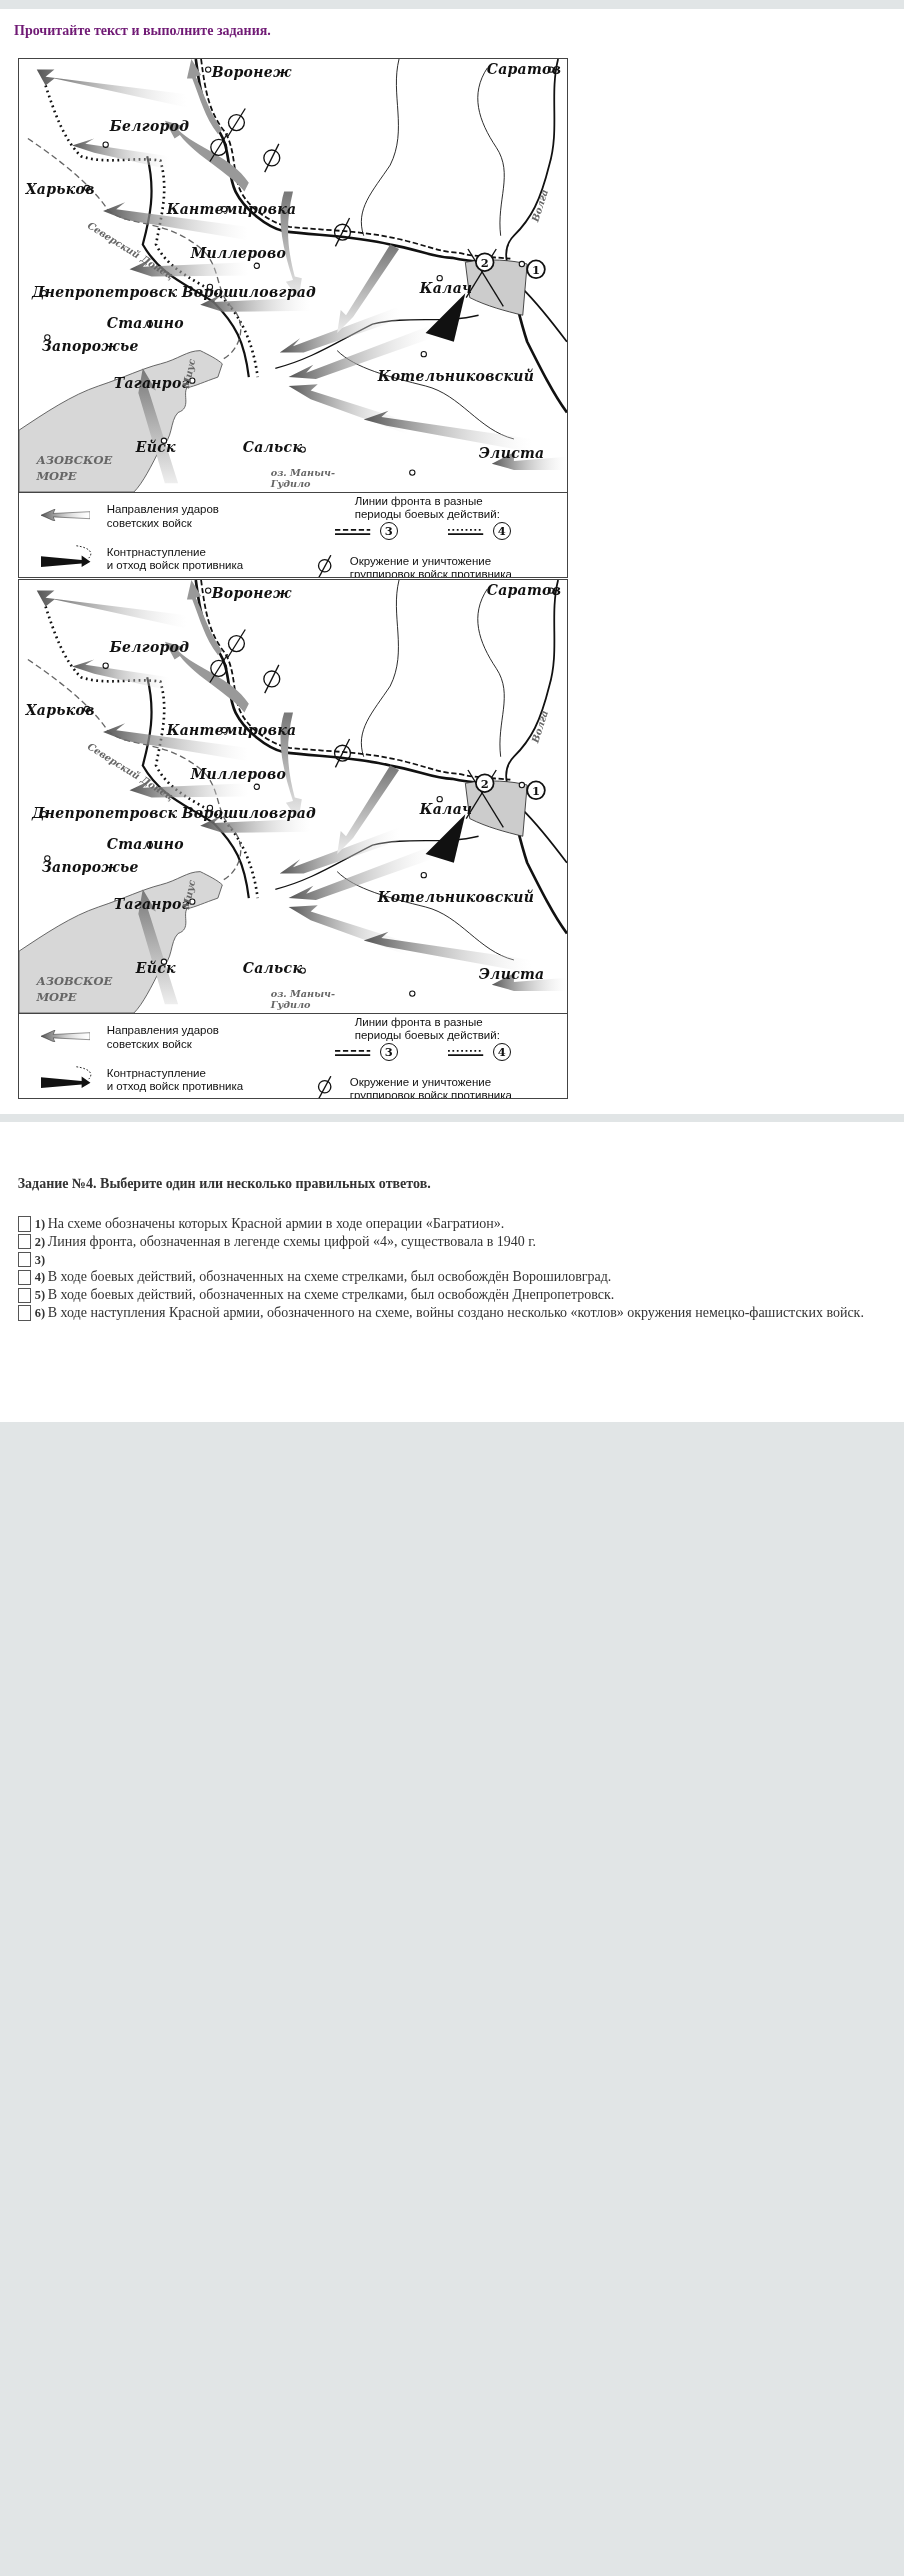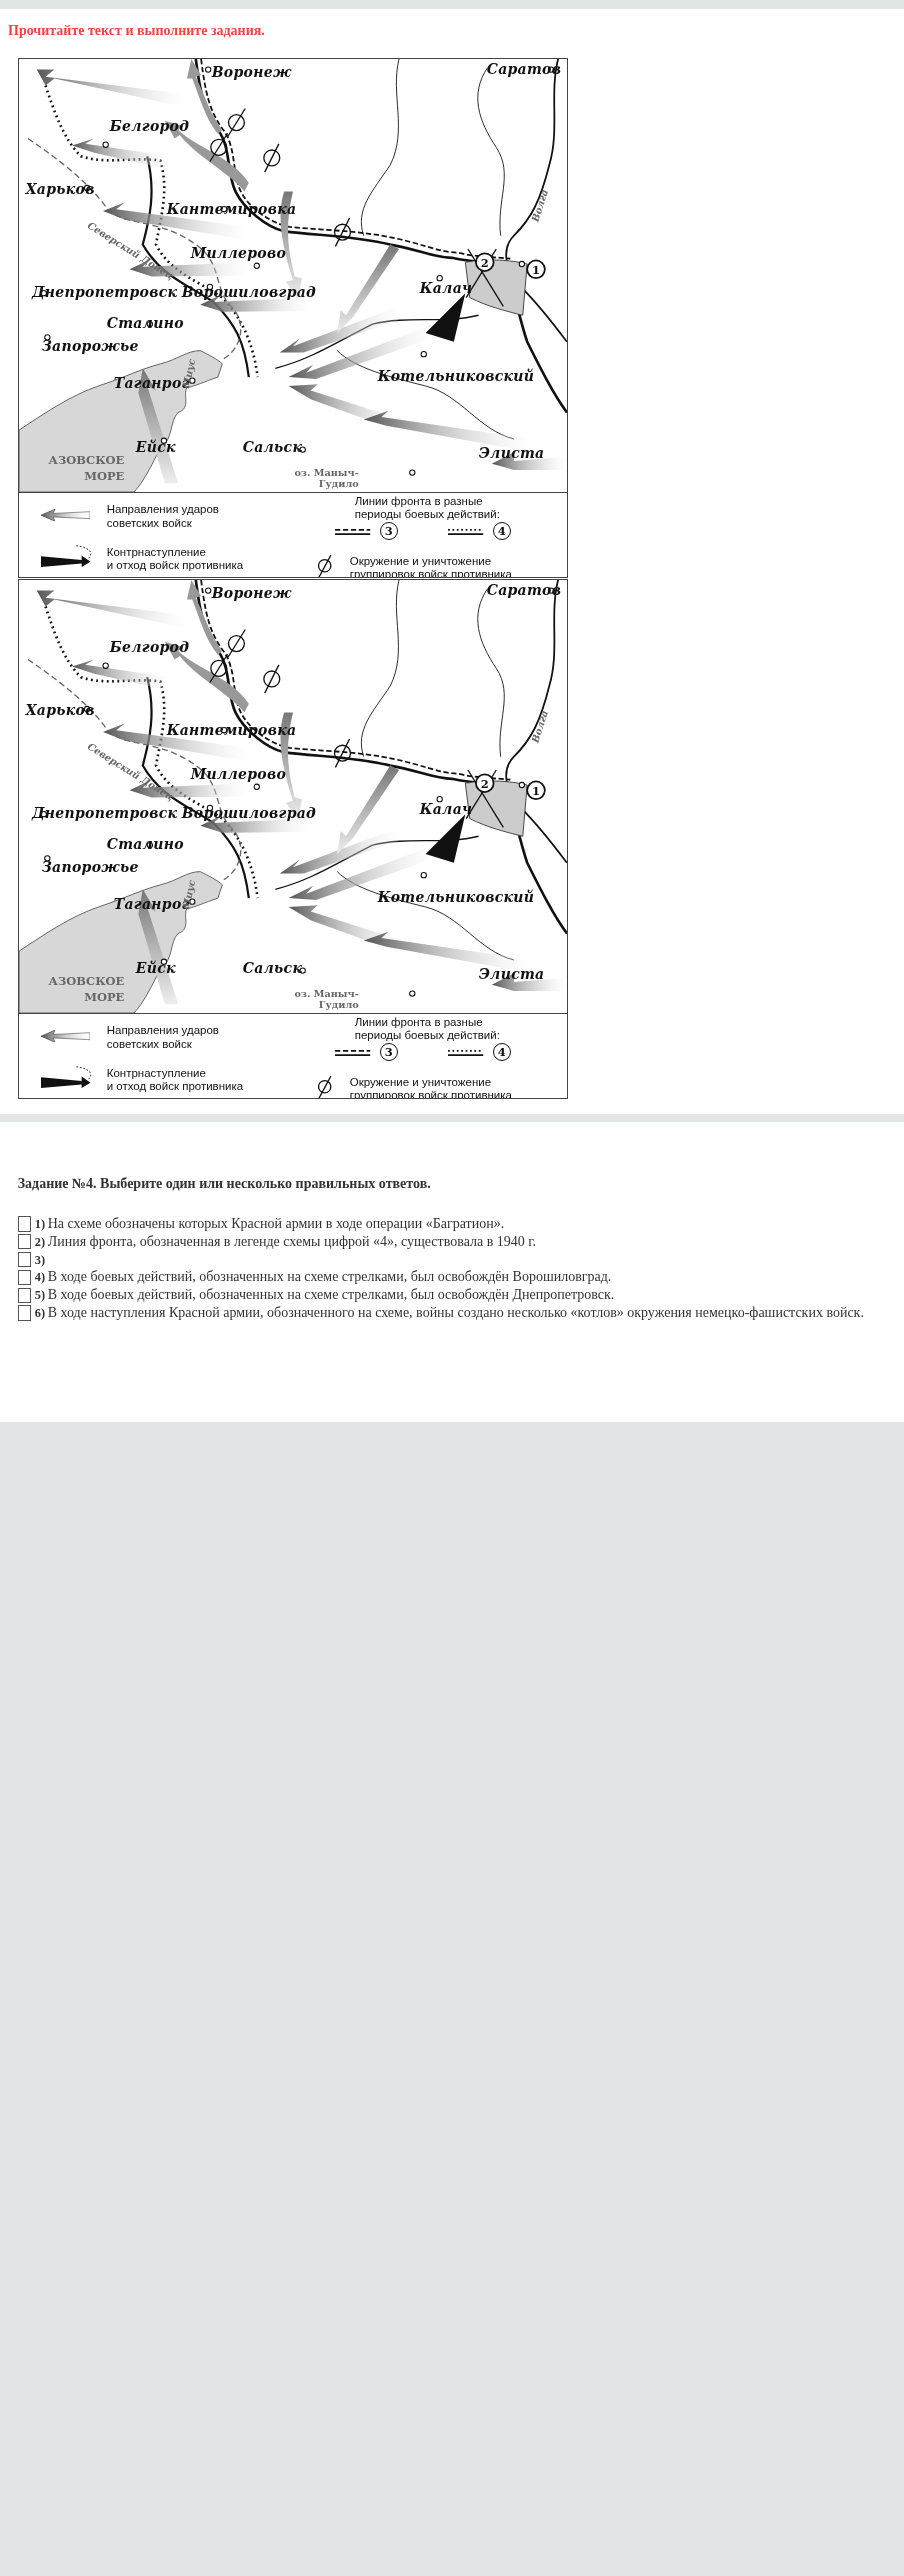--- a/index.html
+++ b/index.html
@@ -1,27 +1,27 @@
 <!DOCTYPE html>
 <html style="font-size:14px"><head>
 <meta charset="utf-8">
 <style>
   html, body { margin:0; padding:0; }
   body { width:905px; height:2576px; background:#e1e5e6; font-family:"Liberation Serif", serif; color:#333; position:relative; overflow:hidden; }
   .card { position:absolute; left:0; width:905px; background:#fff; }
   #card1 { top:8.8px; height:1105px; }
   #card2 { top:1122px; height:300px; }
-  .intro-title { position:absolute; left:8px; top:14px; font-size:14px; font-weight:bold; color:#ef4444; }
+  .intro-title { position:absolute; left:14px; top:14px; font-size:14px; font-weight:bold; color:#701a75; }
   .map { position:absolute; left:17.7px; width:550px; height:520px; border:1.3px solid #444; background:#fff; overflow:hidden; box-sizing:border-box; }
   #map1 { top:49px; }
   #map2 { top:570px; }
   .map svg.terrain { position:absolute; left:0; top:0; }
   .city { position:absolute; font-style:italic; font-weight:bold; font-size:14px; color:#111; font-family:"DejaVu Serif", serif; white-space:nowrap; letter-spacing:0.3px; }
   .river { position:absolute; font-style:italic; font-weight:bold; font-size:9.7px; color:#666; font-family:"DejaVu Serif", serif; white-space:nowrap; }
-  .sea { position:absolute; font-weight:bold; font-size:11.5px; color:#666; font-family:"DejaVu Serif", serif; text-align:right; line-height:16px; }
+  .sea { position:absolute; font-style:italic; font-weight:bold; font-size:11.5px; color:#666; font-family:"DejaVu Serif", serif; text-align:left; line-height:16px; }
   .legend { position:absolute; left:0; right:0; top:433px; bottom:0; border-top:1.3px solid #444; font-family:"Liberation Sans", sans-serif; font-size:11.5px; color:#111; }
   .lg-item { position:absolute; line-height:13.3px; }
   .lg-icon { position:absolute; }
   .circ-num { display:inline-block; width:16px; height:16px; border:1.8px solid #111; border-radius:50%; text-align:center; font-weight:bold; font-family:"DejaVu Serif", serif; font-size:11.5px; line-height:16px; }
   .task-title { position:absolute; left:17.7px; top:17.7px; font-size:14px; font-weight:bold; color:#333;margin-top:36px; }
   .task-text { position:absolute; left:17.7px; top:50px; width:870px; font-size:14px; line-height:19.4px; color:#333; }
   .task-text u { font-weight:bold; }
   .opts { position:absolute; left:17.7px; top:94px; width:866px; }
   .opt { display:flex; align-items:center; font-size:14px; line-height:16px; color:#333; margin-bottom:1.8px; }
   .cb { width:11.5px; height:13.3px; border:0.9px solid #555; margin-right:3.5px; flex:none; background:#fff; cursor:pointer; }

